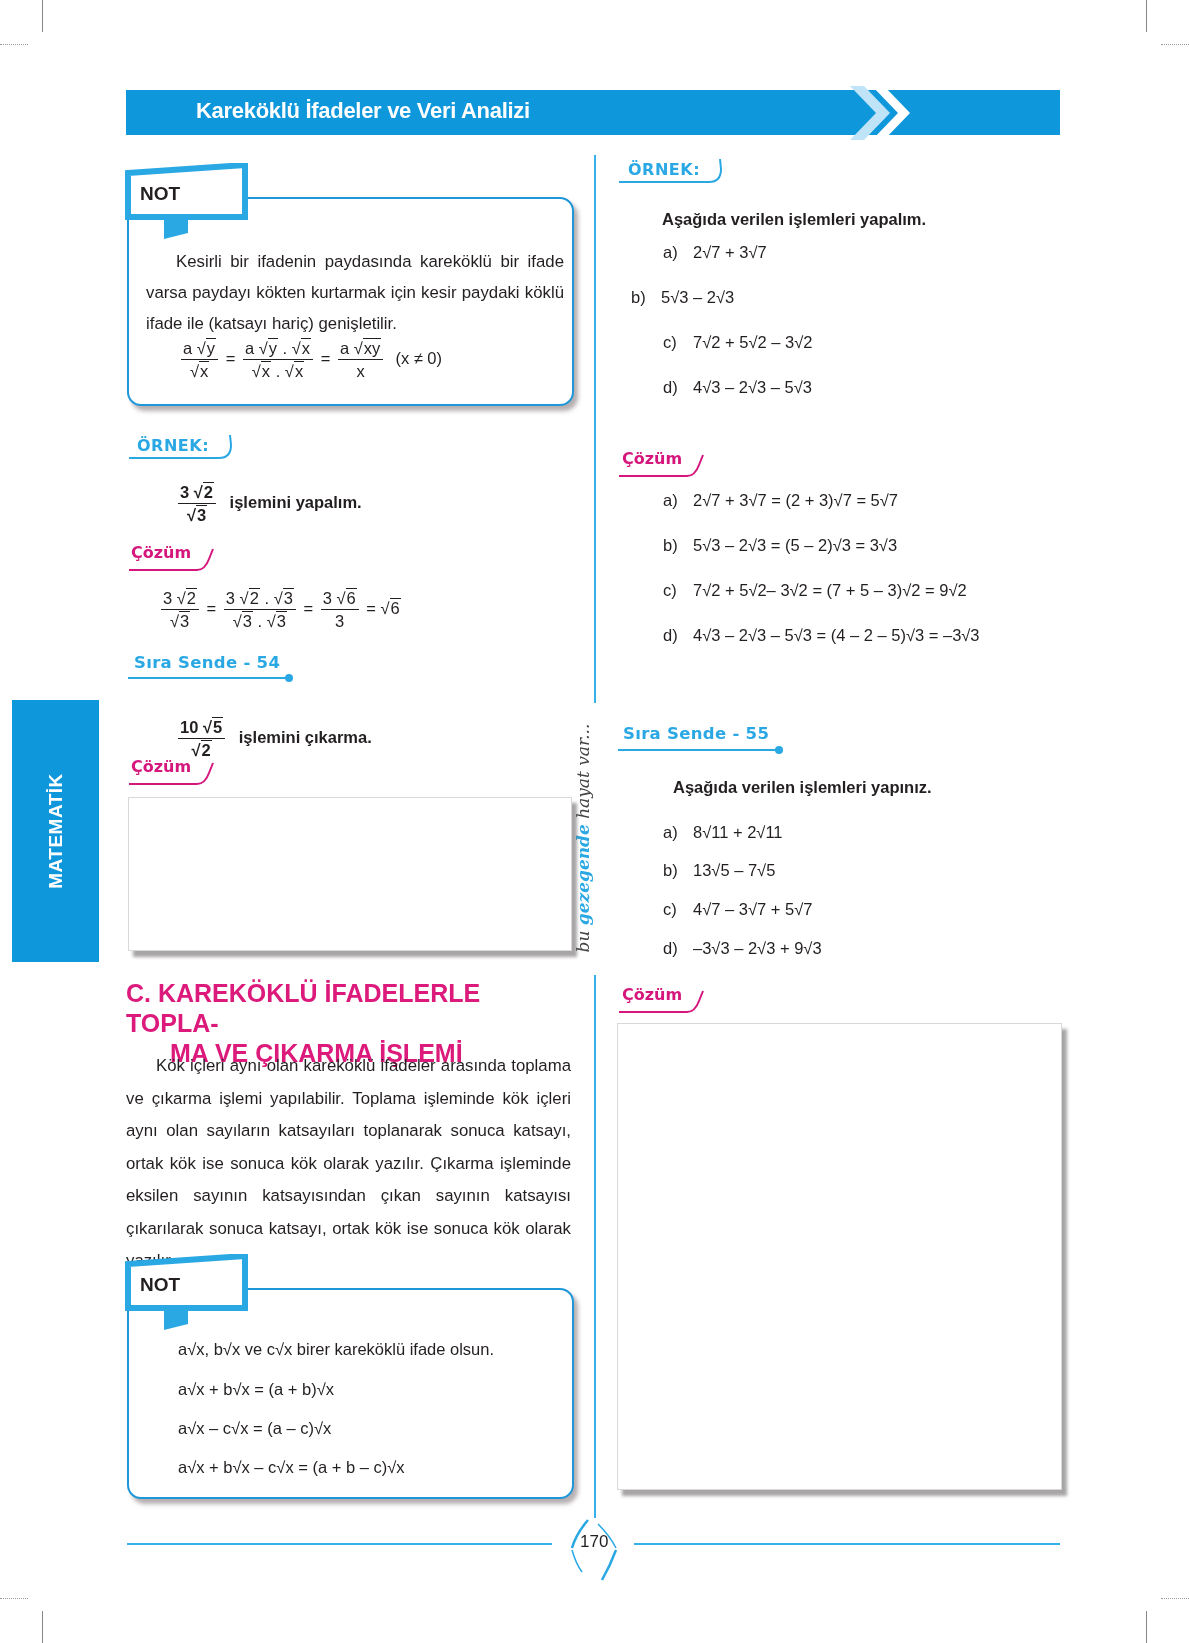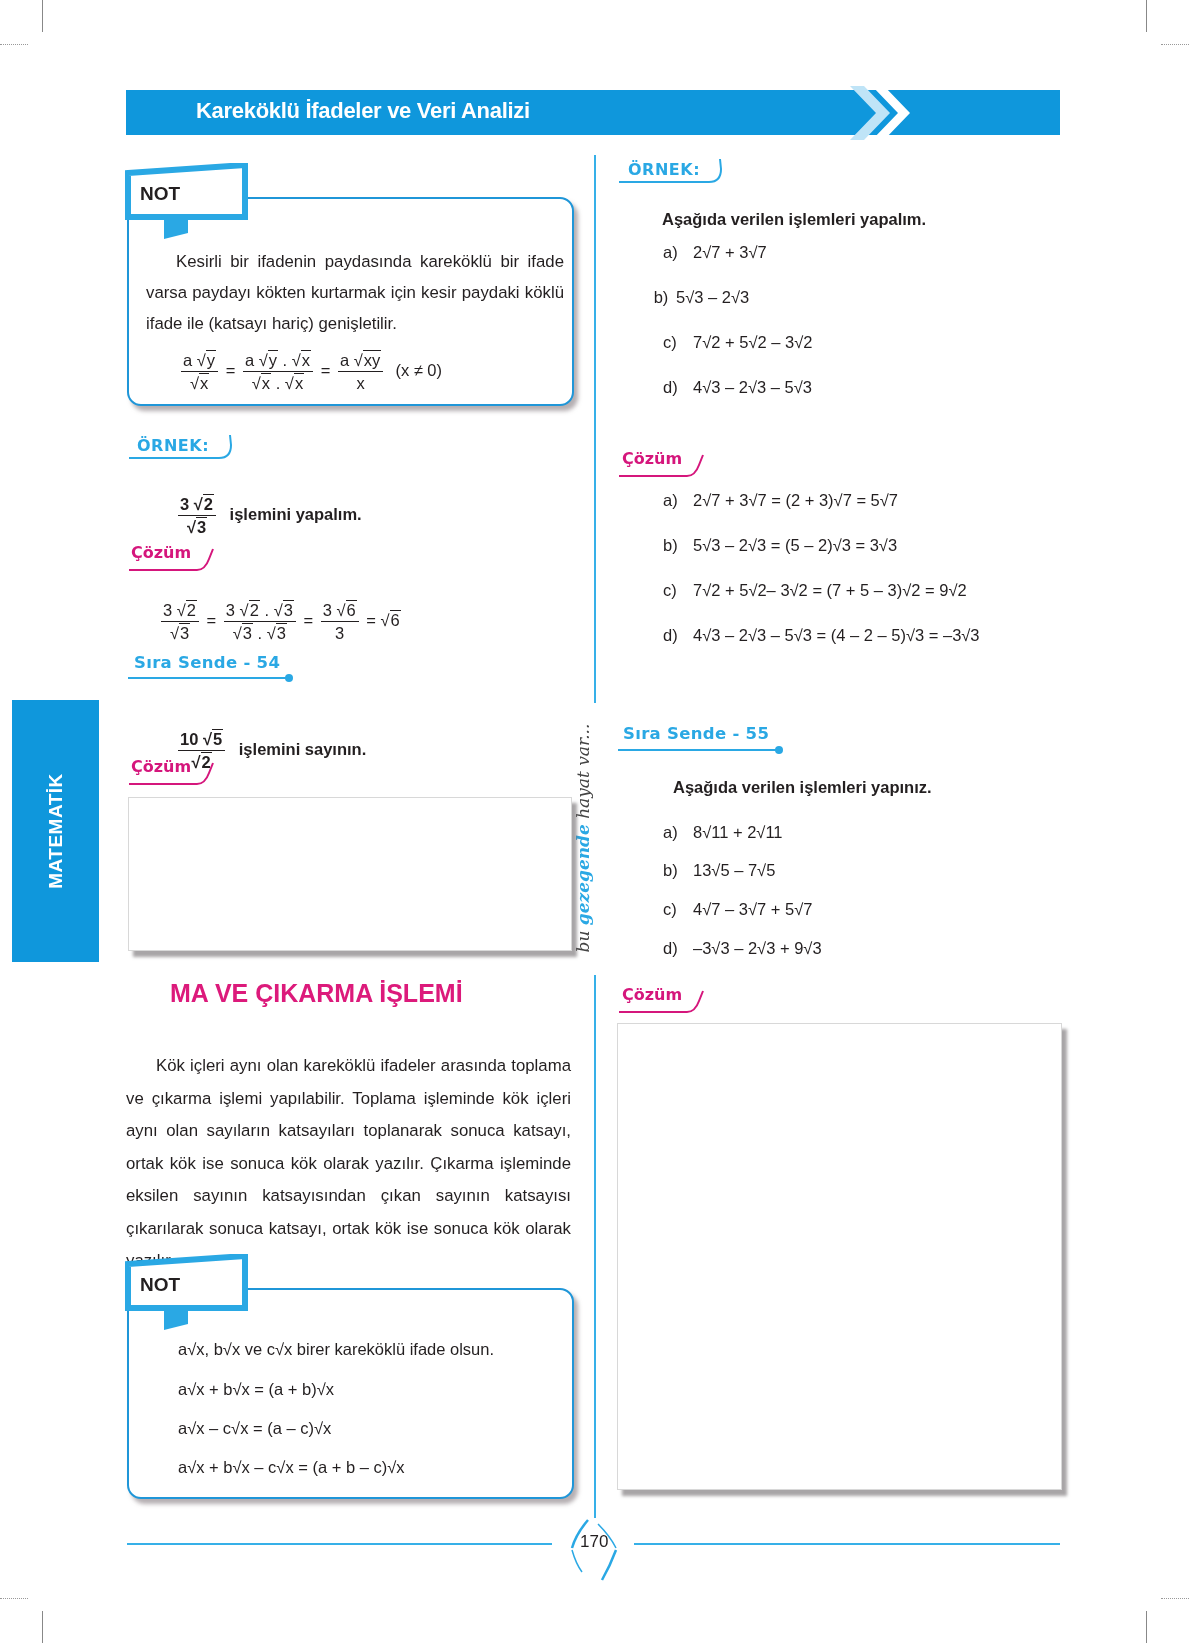--- a/index.html
+++ b/index.html
@@ -17,21 +17,21 @@
   .side-tab-text{position:absolute;left:50%;top:50%;transform:translate(-50%,-50%) rotate(-90deg);color:#fff;font-weight:bold;font-size:19px;white-space:nowrap;letter-spacing:0.5px;}
   
   .col-div{left:594px;width:2px;background:#36b0e8;}
   
   .note-box{border:2px solid #1f96d8;border-radius:14px;background:#fff;box-shadow:4px 5px 4px rgba(120,110,115,0.55);}
   .note-tag{position:absolute;}
   .note-label{position:absolute;font-weight:bold;font-size:19px;color:#231f20;}
   .body-text{font-size:16.8px;line-height:31px;text-align:justify;}
   .indent{text-indent:30px;}
   .math{font-size:16.5px;white-space:nowrap;}
-  .frac{display:inline-flex;flex-direction:column;align-items:center;vertical-align:middle;margin:16px 3px;}
+  .frac{display:inline-flex;flex-direction:column;align-items:center;vertical-align:middle;margin:4px 3px;}
   .frac .num{border-bottom:1.4px solid #231f20;padding:0 2px 1px;line-height:20px;}
   .frac .den{padding:1px 2px 0;line-height:20px;}
   .sq{display:inline-block;}
   .sq .rad{border-top:1.2px solid #231f20;padding:0 1px;}
   .bold{font-weight:bold;}
   
   .tag-ornek{font-family:"DejaVu Sans",sans-serif;font-weight:bold;color:#2aa8e4;font-size:16px;letter-spacing:0.5px;}
   .tag-cozum{font-family:"DejaVu Sans",sans-serif;font-weight:bold;color:#d5167c;font-size:16px;}
   .tag-sira{font-family:"DejaVu Sans",sans-serif;font-weight:bold;color:#2aa8e4;font-size:16.5px;letter-spacing:0.3px;text-align:right;}
   .answer-box{background:#fff;border:1px solid #d8d8d8;box-shadow:5px 6px 3px rgba(110,105,108,0.6);}
@@ -140,31 +140,32 @@
 <svg class="abs" style="left:127px;top:672px;" width="170" height="12" viewBox="0 0 170 12">
     <line x1="1" y1="6" x2="160" y2="6" stroke="#2aa8e4" stroke-width="2"></line>
     <circle cx="162" cy="6" r="4" fill="#2aa8e4"></circle>
   </svg>
 
 <div class="abs math bold" style="left:175px;top:713px;">
   <span class="frac">
       <span class="num"><span>10</span> √<span class="sq"><span class="rad">5</span></span></span>
       <span class="den">√<span class="sq"><span class="rad">2</span></span></span>
     </span>
-  <span style="margin-left:6px;">işlemini sayının.</span>
+  <span style="margin-left:6px;">işlemini çıkarma.</span>
 </div>
 
 <div class="abs tag-cozum" style="left:131px;top:757px;">Çözüm</div>
 <svg class="abs" style="left:127px;top:759px;" width="90" height="28" viewBox="0 0 90 28">
     <path d="M2,25 L70,25 Q78,25 82,14 L86,4" fill="none" stroke="#d5167c" stroke-width="2"></path>
   </svg>
 
 <div class="abs answer-box" style="left:128px;top:797px;width:442px;height:152px;"></div>
 
 <div class="abs section-title" style="left:126px;top:978px;width:450px;">
+  <div>C.  KAREKÖKLÜ İFADELERLE TOPLA-</div>
   <div style="padding-left:44px;">MA VE ÇIKARMA İŞLEMİ</div>
 </div>
 
 <div class="abs body-text indent" style="left:126px;top:1050px;width:445px;line-height:32.5px;">Kök içleri aynı olan kareköklü ifadeler arasında toplama ve çıkarma işlemi yapılabilir. Toplama işleminde kök içleri aynı olan sayıların katsayıları toplanarak sonuca katsayı, ortak kök ise sonuca kök olarak yazılır. Çıkarma işleminde eksilen sayının katsayısından çıkan sayının katsayısı çıkarılarak sonuca katsayı, ortak kök ise sonuca kök olarak yazılır.</div>
 
 <div class="abs note-box" style="left:127px;top:1288px;width:443px;height:207px;"></div>
 <svg class="abs note-tag" style="left:124px;top:1254px;" width="125" height="76" viewBox="0 0 125 76">
   <polygon points="4,10 121,2 121,54 4,54" fill="#fff" stroke="#2aa8e4" stroke-width="6"></polygon>
   <polygon points="40,56 64,56 64,70 40,76" fill="#2aa8e4"></polygon>
 </svg>
@@ -175,21 +176,21 @@
 <div class="abs list-item" style="left:178px;top:1419px;">a√x – c√x = (a – c)√x</div>
 <div class="abs list-item" style="left:178px;top:1458px;">a√x + b√x – c√x = (a + b – c)√x</div>
 
 <div class="abs tag-ornek" style="left:628px;top:160px;">ÖRNEK:</div>
 <svg class="abs" style="left:617px;top:157px;" width="108" height="28" viewBox="0 0 108 28">
     <path d="M2,25 L92,25 Q104,25 104,12 L103,2" fill="none" stroke="#2aa8e4" stroke-width="2"></path>
   </svg>
 
 <div class="abs math bold" style="left:662px;top:210px;">Aşağıda verilen işlemleri yapalım.</div>
 <div class="abs list-item" style="left:663px;top:243px;"><span class="lbl">a)</span><span>2√7 + 3√7</span></div>
-<div class="abs list-item" style="left:646px;top:288px;text-align:center;"><span class="lbl">b)</span><span>5√3 – 2√3</span></div>
+<div class="abs list-item" style="left:631px;top:288px;"><span class="lbl">b)</span><span>5√3 – 2√3</span></div>
 <div class="abs list-item" style="left:663px;top:333px;"><span class="lbl">c)</span><span>7√2 + 5√2 – 3√2</span></div>
 <div class="abs list-item" style="left:663px;top:378px;"><span class="lbl">d)</span><span>4√3 – 2√3 – 5√3</span></div>
 
 <div class="abs tag-cozum" style="left:622px;top:449px;">Çözüm</div>
 <svg class="abs" style="left:617px;top:451px;" width="90" height="28" viewBox="0 0 90 28">
     <path d="M2,25 L70,25 Q78,25 82,14 L86,4" fill="none" stroke="#d5167c" stroke-width="2"></path>
   </svg>
 
 <div class="abs list-item" style="left:663px;top:491px;"><span class="lbl">a)</span><span>2√7 + 3√7 = (2 + 3)√7 = 5√7</span></div>
 <div class="abs list-item" style="left:663px;top:536px;"><span class="lbl">b)</span><span>5√3 – 2√3 = (5 – 2)√3 = 3√3</span></div>

